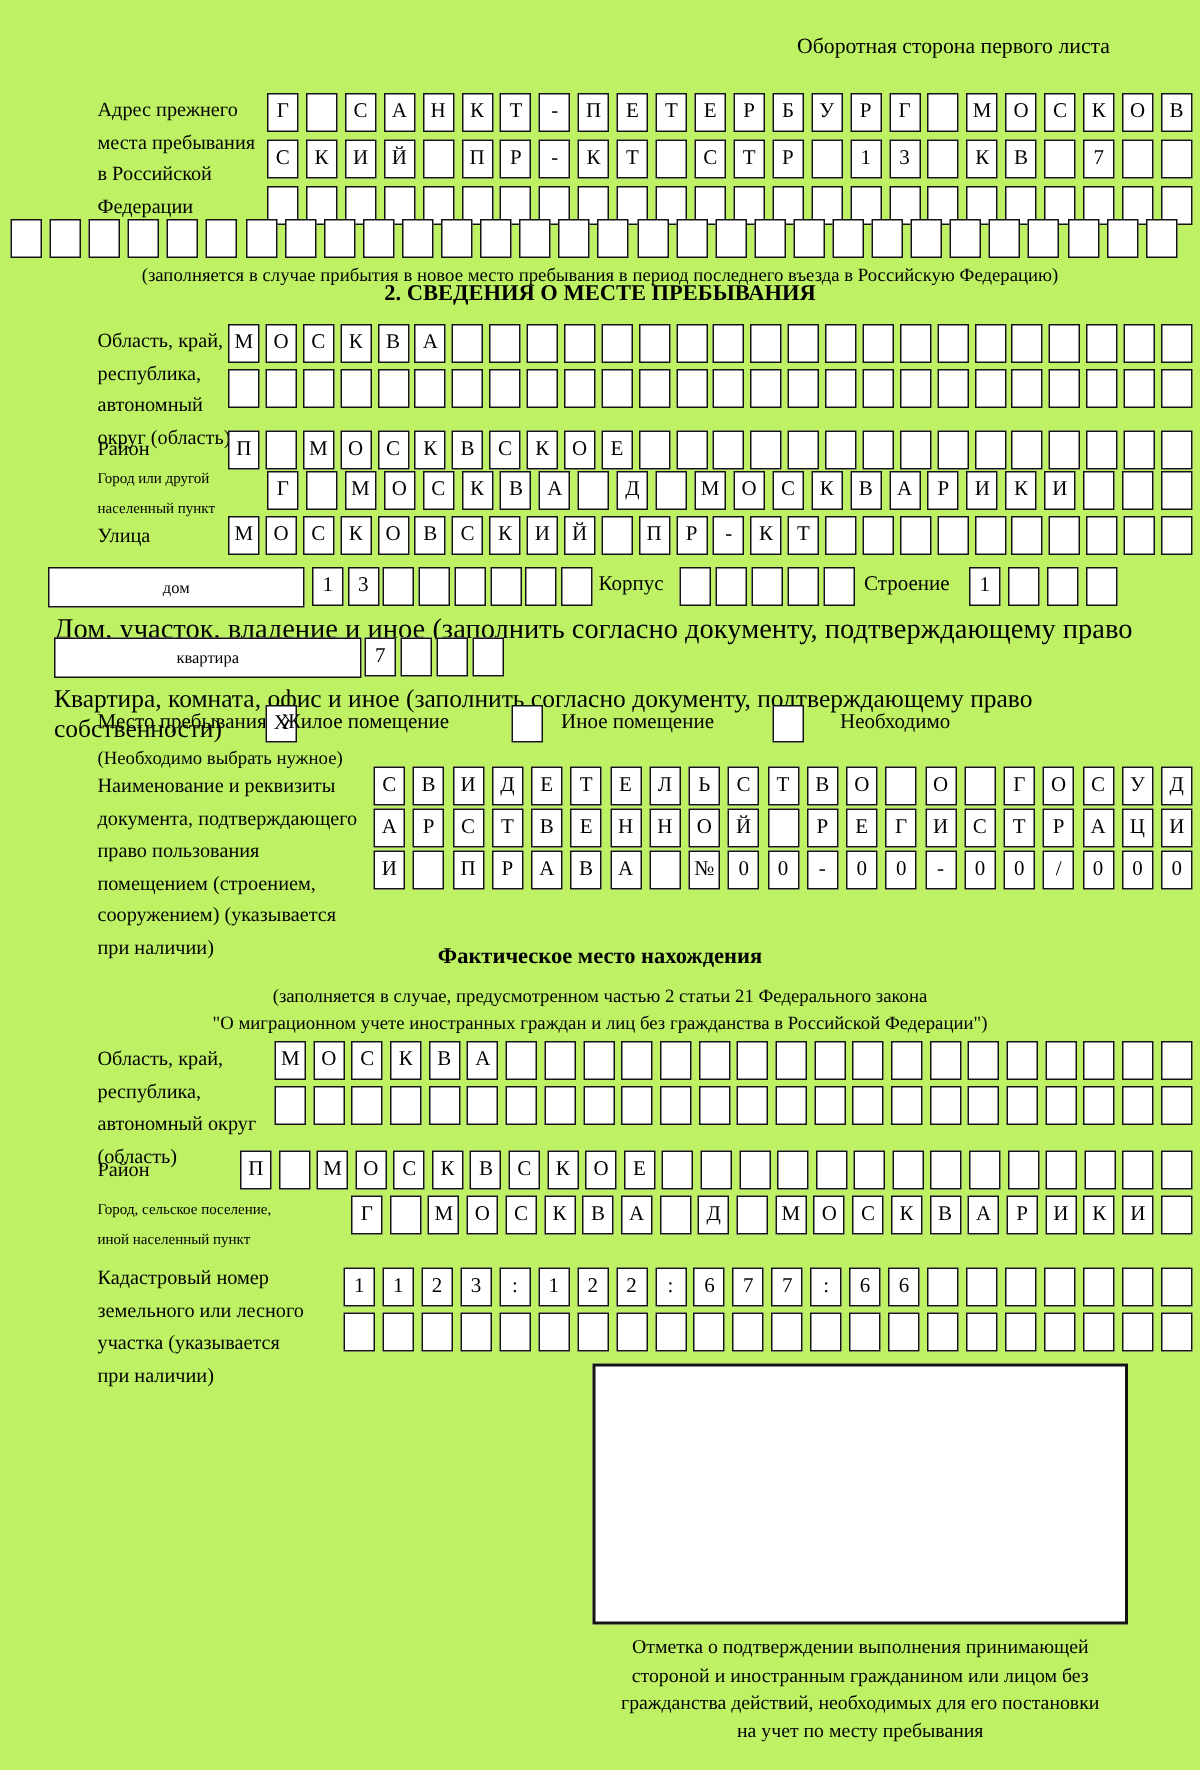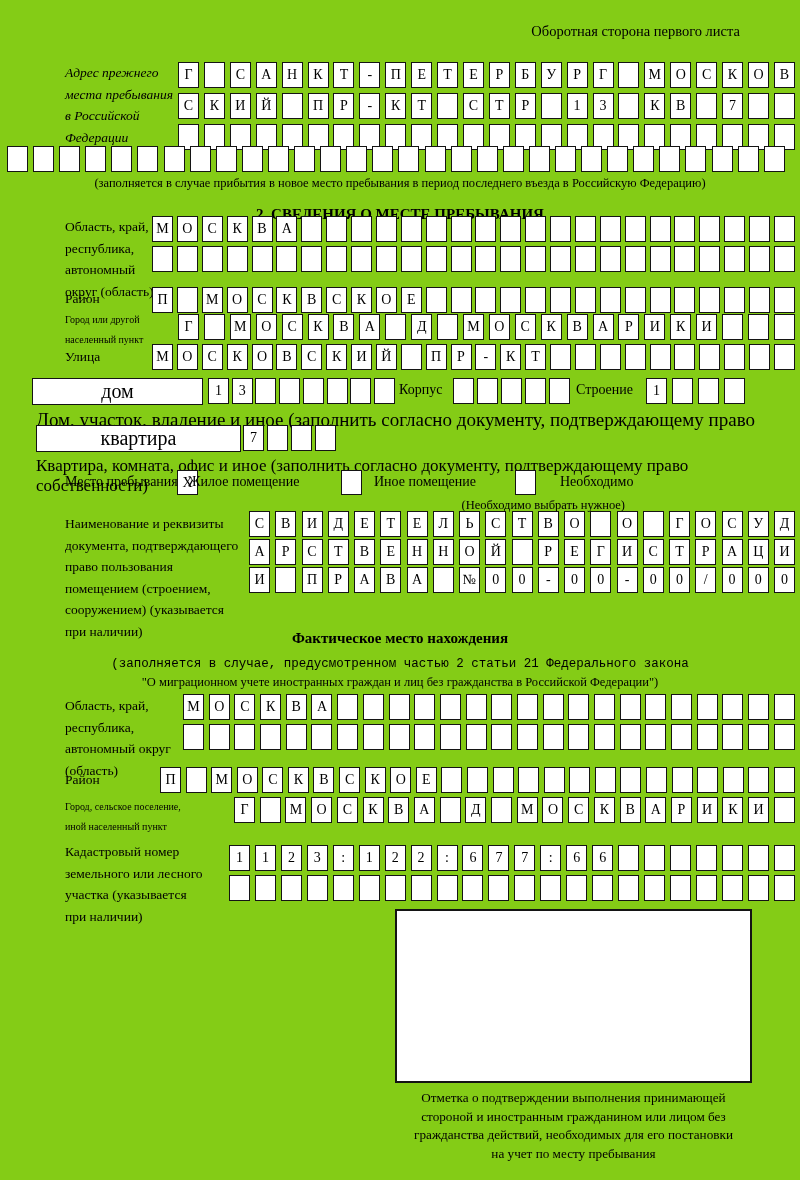--- a/index.html
+++ b/index.html
@@ -1,44 +1,44 @@
 <!DOCTYPE html>
 <html><head>
 <meta charset="utf-8">
 <style>
   html,body{margin:0;padding:0;background:#fff;}
-  .page{position:relative;width:800px;height:1180px;background:#84cc16;overflow:hidden;
+  .page{position:relative;width:800px;height:1180px;background:#bef264;overflow:hidden;
         font-family:"Liberation Serif",serif;color:#000;}
   .abs{position:absolute;}
   .lbl{font-size:13.5px;line-height:21.5px;white-space:pre-line;}
   .lbl-tight{font-size:10px;line-height:20px;white-space:pre-line;}
   .cellrow{position:absolute;display:flex;justify-content:space-between;height:26px;}
   .cell{box-sizing:border-box;flex:0 0 auto;width:21px;height:26px;border:1.6px solid #141414;
         display:flex;align-items:center;justify-content:center;
         font-size:14px;font-weight:normal;background:#fff;}
   .widebox{box-sizing:border-box;position:absolute;height:27px;border:1.6px solid #141414;
-           display:flex;align-items:center;justify-content:center;font-size:20px;background:#fff;}
+           display:flex;align-items:center;justify-content:center;font-size:11px;background:#fff;}
   .checkbox{box-sizing:border-box;position:absolute;width:21px;height:25px;border:1.6px solid #141414;
             display:flex;align-items:center;justify-content:center;font-size:14px;background:#fff;}
   .caption{font-size:12.5px;}
   .center{left:0;right:0;text-align:center;}
   .title{font-size:15px;font-weight:bold;}
   .hdr{font-size:14.5px;}
   .stampbox{box-sizing:border-box;position:absolute;border:2px solid #141414;background:#fff;}
   .note{font-size:13.2px;line-height:18.5px;text-align:center;white-space:pre-line;}
   .opt{font-size:14px;}
 </style>
 </head>
 <body>
 
 <div class="page">
 
   <div class="abs hdr" style="top:23px;left:0;width:740px;text-align:right;">Оборотная сторона первого листа</div>
 
-  <div class="abs lbl" style="left:65px;top:62px;width:120px;font-style:italic;">Адрес прежнего
+  <div class="abs lbl" style="left:65px;top:62px;width:120px;">Адрес прежнего
 места пребывания
 в Российской
 Федерации</div>
   <div class="cellrow" style="left:178px;top:62px;width:617px;">
       <span class="cell">Г</span>
       <span class="cell"></span>
       <span class="cell">С</span>
       <span class="cell">А</span>
       <span class="cell">Н</span>
       <span class="cell">К</span>
@@ -140,21 +140,21 @@
       <span class="cell"></span>
       <span class="cell"></span>
       <span class="cell"></span>
       <span class="cell"></span>
       <span class="cell"></span>
       <span class="cell"></span>
       <span class="cell"></span>
     </div>
   <div class="abs caption center" style="top:176px;">(заполняется в случае прибытия в новое место пребывания в период последнего въезда в Российскую Федерацию)</div>
 
-  <div class="abs title center" style="top:206px;">2. СВЕДЕНИЯ О МЕСТЕ ПРЕБЫВАНИЯ</div>
+  <div class="abs title center" style="top:188px;">2. СВЕДЕНИЯ О МЕСТЕ ПРЕБЫВАНИЯ</div>
 
   <div class="abs lbl" style="left:65px;top:216px;width:110px;">Область, край,
 республика,
 автономный
 округ (область)</div>
   <div class="cellrow" style="left:152px;top:216px;width:643px;">
       <span class="cell">М</span>
       <span class="cell">О</span>
       <span class="cell">С</span>
       <span class="cell">К</span>
@@ -336,21 +336,21 @@
     </div>
   <div class="abs" style="left:36px;top:456px;font-size:17px;">Квартира, комната, офис и иное (заполнить согласно документу, подтверждающему право собственности)</div>
 
   <div class="abs opt" style="left:65px;top:474px;">Место пребывания:</div>
   <div class="checkbox" style="left:177px;top:470px;">X</div>
   <div class="abs opt" style="left:188px;top:474px;">Жилое помещение</div>
   <div class="checkbox" style="left:341px;top:470px;"></div>
   <div class="abs opt" style="left:374px;top:474px;">Иное помещение</div>
   <div class="checkbox" style="left:515px;top:470px;"></div>
   <div class="abs opt" style="left:560px;top:474px;">Необходимо</div>
-  <div class="abs caption" style="left:65px;top:498px;width:560px;text-align:right;">(Необходимо выбрать нужное)</div>
+  <div class="abs caption" style="left:65px;top:498px;width:560px;text-align:left;">(Необходимо выбрать нужное)</div>
 
   <div class="abs lbl" style="left:65px;top:513px;width:185px;">Наименование и реквизиты
 документа, подтверждающего
 право пользования
 помещением (строением,
 сооружением) (указывается
 при наличии)</div>
   <div class="cellrow" style="left:249px;top:511px;width:546px;">
       <span class="cell">С</span>
       <span class="cell">В</span>
@@ -415,21 +415,21 @@
       <span class="cell">-</span>
       <span class="cell">0</span>
       <span class="cell">0</span>
       <span class="cell">/</span>
       <span class="cell">0</span>
       <span class="cell">0</span>
       <span class="cell">0</span>
     </div>
 
   <div class="abs title center" style="top:630px;">Фактическое место нахождения</div>
-  <div class="abs caption center" style="top:657px;font-family:Liberation Mono, monospace;">(заполняется в случае, предусмотренном частью 2 статьи 21 Федерального закона</div>
+  <div class="abs caption center" style="top:657px;">(заполняется в случае, предусмотренном частью 2 статьи 21 Федерального закона</div>
   <div class="abs caption center" style="top:675px;">"О миграционном учете иностранных граждан и лиц без гражданства в Российской Федерации")</div>
 
   <div class="abs lbl" style="left:65px;top:695px;width:130px;">Область, край,
 республика,
 автономный округ
 (область)</div>
   <div class="cellrow" style="left:183px;top:694px;width:612px;">
       <span class="cell">М</span>
       <span class="cell">О</span>
       <span class="cell">С</span>

